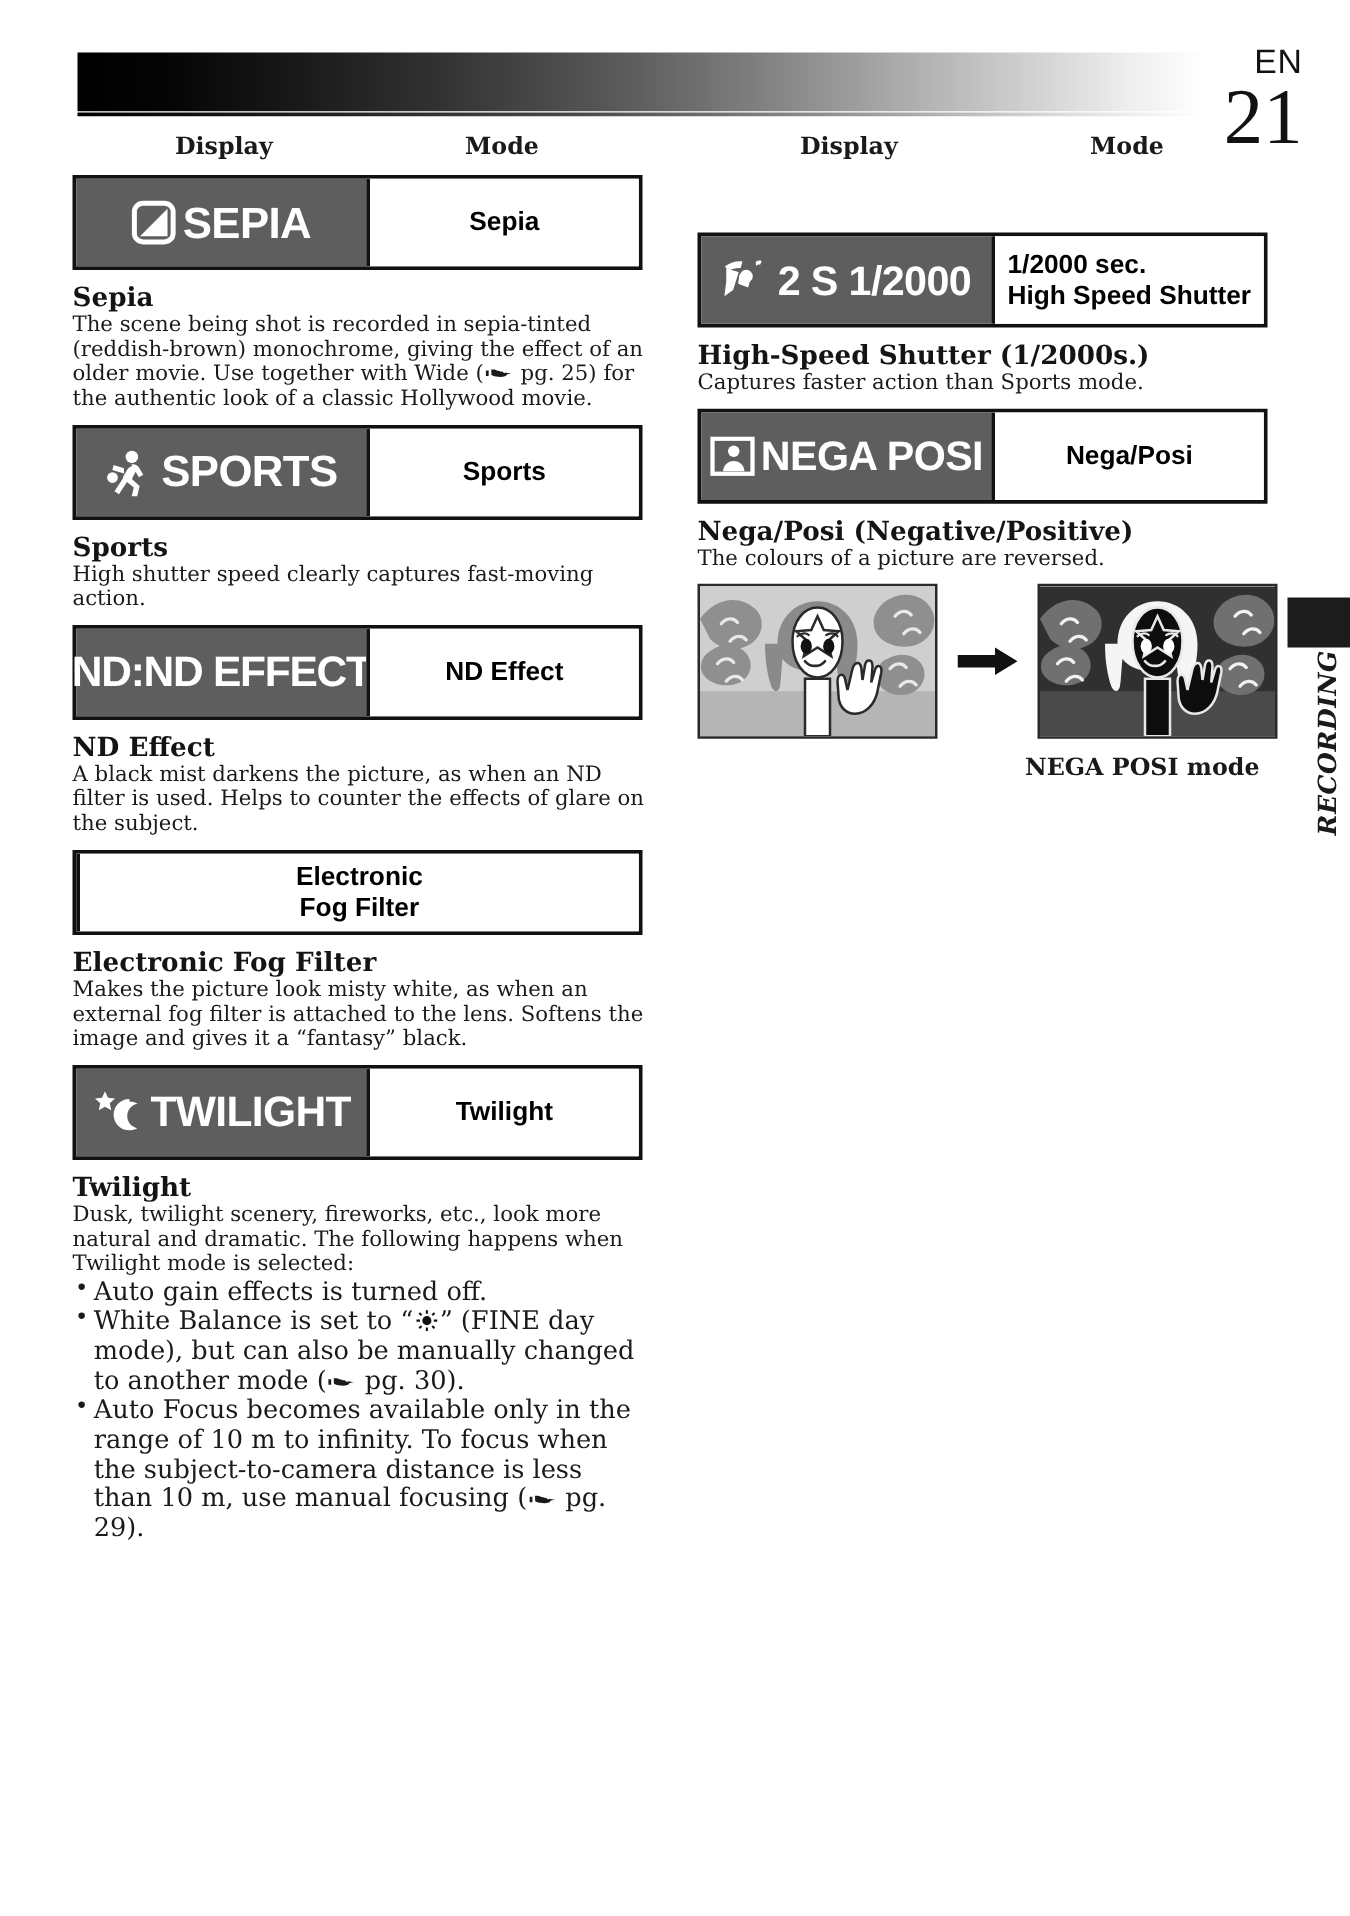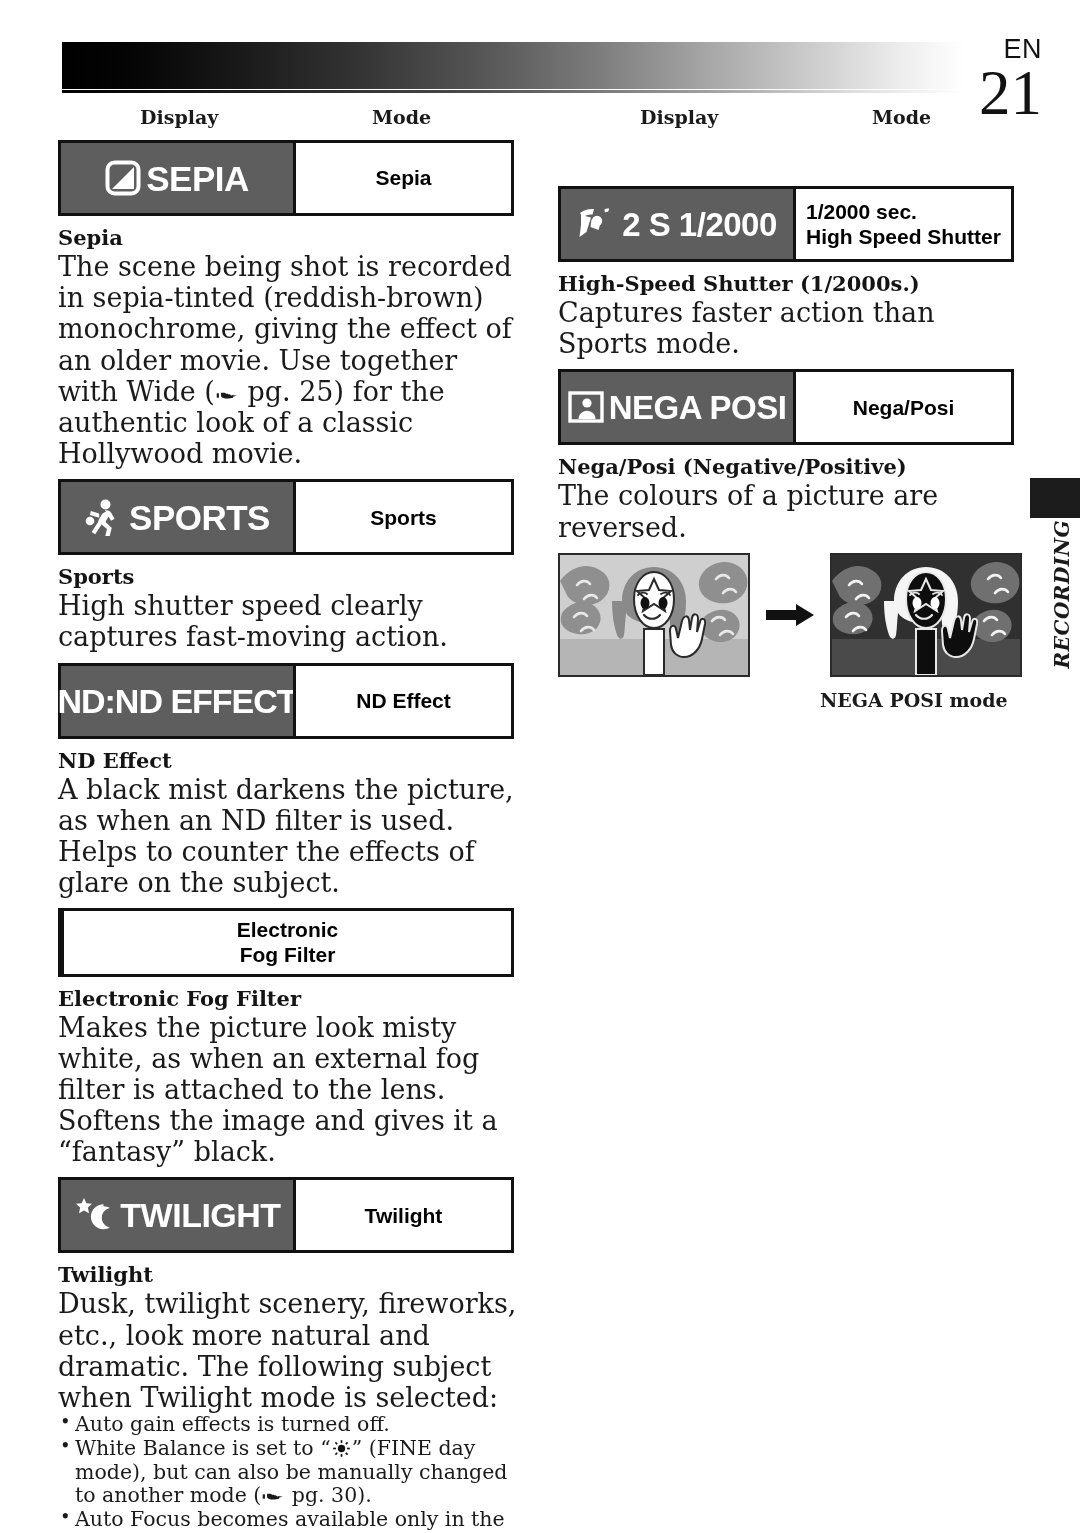--- a/index.html
+++ b/index.html
@@ -136,21 +136,21 @@
   h3.sec {
     font-family: "DejaVu Serif", serif;
     font-weight: bold;
     font-size: 21px;
     margin: 9px 0 1px 0;
     color: #141414;
   }
   p.body {
     font-family: "DejaVu Serif", serif;
     font-weight: normal;
-    font-size: 27px;
+    font-size: 17px;
     line-height: 1.155;
     margin: 0 0 10px 0;
     color: #1a1a1a;
   }
   ul.bullets {
     list-style: none;
     margin: 0;
     padding: 0;
     font-family: "DejaVu Serif", serif;
     font-size: 20.5px;
@@ -315,21 +315,21 @@
       <svg class="ic" width="42" height="38" viewBox="0 0 42 38">
         <path d="M11 2l2.4 5.2 5.6.6-4.2 3.8 1.2 5.6L11 14.4 6 17.2l1.2-5.6L3 7.8l5.6-.6z" fill="#fff"></path>
         <path d="M30.5 8.2c-7 0-12.6 5.6-12.6 12.5S23.5 33.2 30.5 33.2c2.3 0 4.5-.6 6.3-1.7-4.6-.9-8-4.9-8-9.7 0-4.9 3.5-9 8.2-9.8-1.9-1.1-4.1-1.8-6.5-1.8z" fill="#fff"></path>
       </svg>
       <span class="dtext">TWILIGHT</span>
     </div>
     <div class="dm-mode">Twilight</div>
   </div>
 
   <h3 class="sec">Twilight</h3>
-  <p class="body" style="margin-bottom:0">Dusk, twilight scenery, fireworks, etc., look more natural and dramatic. The following subject when Twilight mode is selected:</p>
+  <p class="body" style="margin-bottom:0">Dusk, twilight scenery, fireworks, etc., look more natural and dramatic. The following happens when Twilight mode is selected:</p>
 
   <ul class="bullets">
     <li>Auto gain effects is turned off.</li>
     <li><span>White Balance is set to “</span><svg class="sunglyph" viewBox="0 0 24 24">
           <circle cx="12" cy="12" r="4.6" fill="#111"></circle>
           <g stroke="#111" stroke-width="2.1" stroke-linecap="butt">
             <line x1="12" y1="1.5" x2="12" y2="5"></line>
             <line x1="12" y1="19" x2="12" y2="22.5"></line>
             <line x1="1.5" y1="12" x2="5" y2="12"></line>
             <line x1="19" y1="12" x2="22.5" y2="12"></line>

